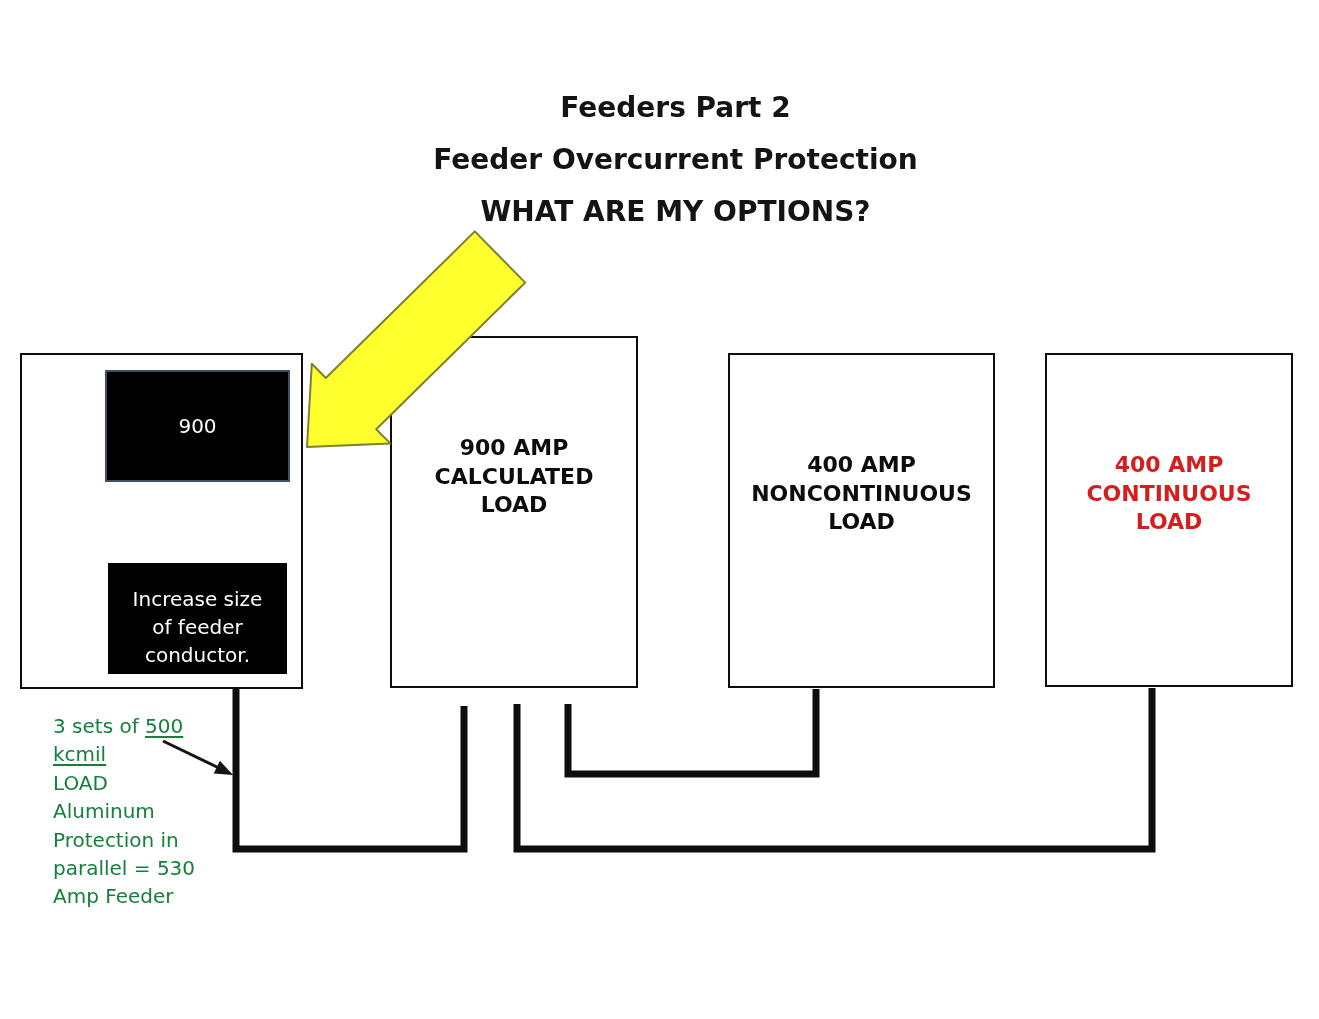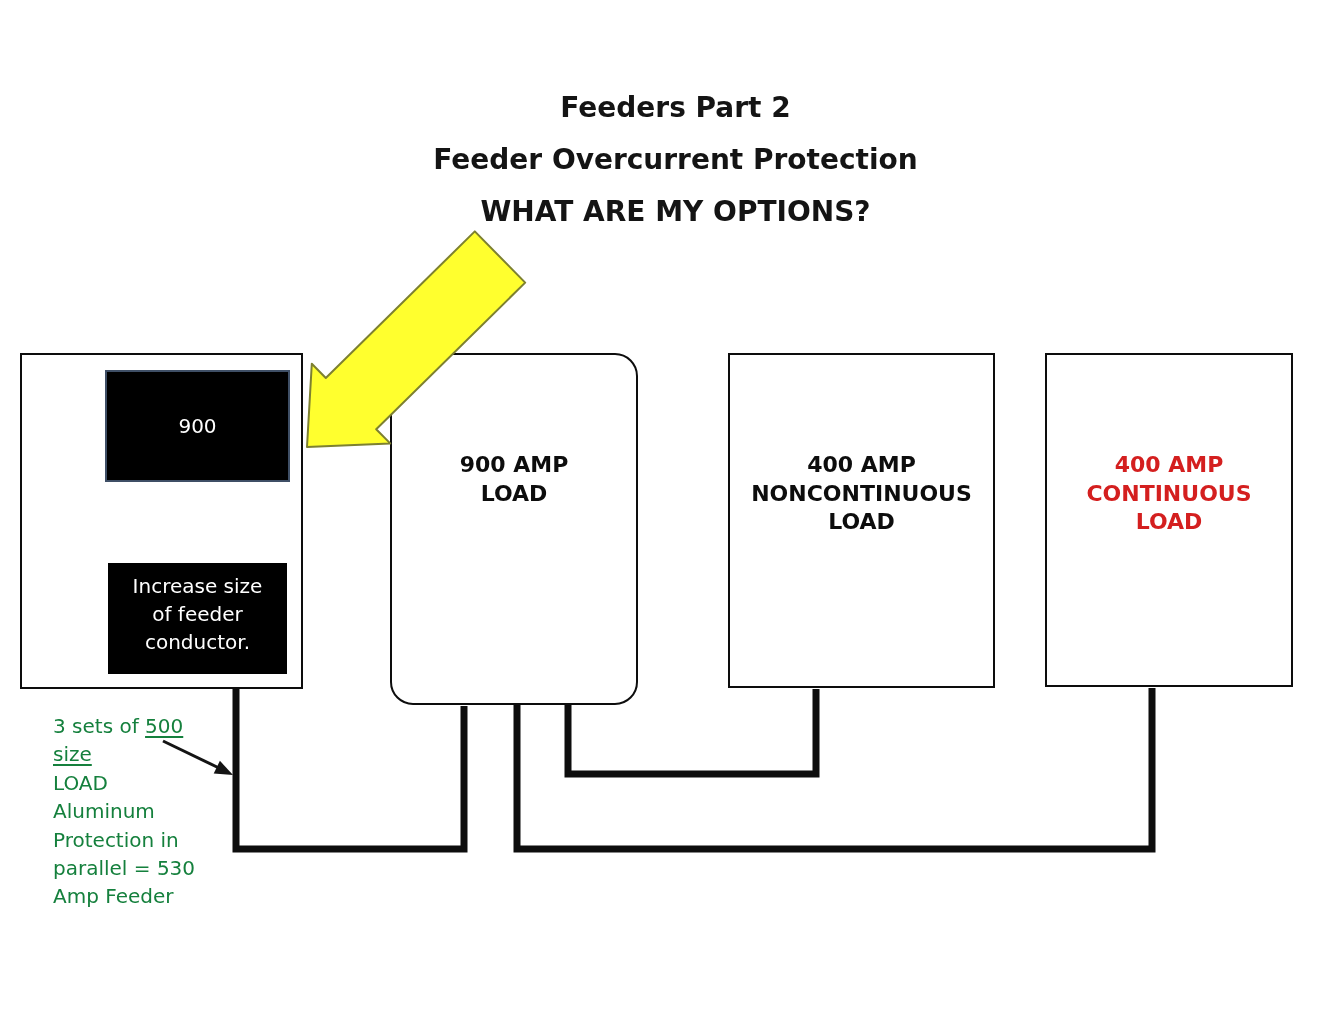--- a/index.html
+++ b/index.html
@@ -8,38 +8,38 @@
     font-family:"DejaVu Sans","Liberation Sans",sans-serif; overflow:hidden;
   }
 
   
   .title-block { position:absolute; left:16px; top:82px; width:1319px; text-align:center; color:#141414; }
   .title-line { font-size:28px; font-weight:bold; line-height:52px; white-space:nowrap; }
 
   
   .box { position:absolute; background:#fff; border:2px solid #0d0d0d; box-sizing:border-box; }
   #box-options       { left:20px;   top:353px; width:283px; height:336px; }
-  #box-calculated    { left:390px;  top:353px; width:248px; height:352px;border-radius:23px; }
+  #box-calculated    { left:390px;  top:336px; width:248px; height:352px; }
   #box-noncontinuous { left:728px;  top:353px; width:267px; height:335px; }
   #box-continuous    { left:1045px; top:353px; width:248px; height:334px; }
 
   .load-label { position:absolute; left:0; right:0; top:96px; text-align:center;
                 font-size:22px; font-weight:bold; line-height:28.5px; color:#0d0d0d; }
   #box-continuous .load-label { color:var(--continuous-load-text,#d41f1f); }
 
   
   .breaker { position:absolute; background:var(--breaker-box-fill,#000);
              border:2px solid var(--breaker-box-border,#3f4f66); box-sizing:border-box;
              color:#fff; display:flex; align-items:center; justify-content:center;
              font-size:20px; }
   #breaker-900  { left:83px; top:15px;  width:185px; height:112px; }
   #breaker-1000 { left:85px; top:123px; width:182px; height:72px; }
   #increase-note { position:absolute; left:86px; top:208px; width:179px; height:111px;
                    background:var(--breaker-box-fill,#000); color:#fff; text-align:center;
-                   font-size:20px; line-height:28px; padding-top:9px; box-sizing:border-box; }
+                   font-size:20px; line-height:28px; padding-top:22px; box-sizing:border-box; }
 
   
   #footnote { position:absolute; left:53px; top:712px; width:180px;
               font-size:20px; line-height:28.4px; color:#15803d; }
   .u { text-decoration:underline; text-underline-offset:3px; }
 
   
   .overlay { position:absolute; left:0; top:0; pointer-events:none; }
   .wire { fill:none; stroke:#0d0d0d; stroke-width:7; stroke-linejoin:miter; }
   .highlight-arrow { fill:var(--highlight-arrow-fill,#ffff2e);
@@ -65,20 +65,21 @@
     <div id="increase-note">
       <div>Increase size</div>
       <div>of feeder</div>
       <div>conductor.</div>
     </div>
   </div>
 
   <div class="box" id="box-calculated">
     <div class="load-label">
       <div>900 AMP</div>
+      <div>CALCULATED</div>
       <div>LOAD</div>
     </div>
   </div>
 
   <div class="box" id="box-noncontinuous">
     <div class="load-label">
       <div>400 AMP</div>
       <div>NONCONTINUOUS</div>
       <div>LOAD</div>
     </div>
@@ -87,21 +88,21 @@
   <div class="box" id="box-continuous">
     <div class="load-label">
       <div>400 AMP</div>
       <div>CONTINUOUS</div>
       <div>LOAD</div>
     </div>
   </div>
 
   <div id="footnote">
     <div><span>3 sets of </span><span class="u">500</span></div>
-    <div><span class="u">size</span></div>
+    <div><span class="u">kcmil</span></div>
     <div>LOAD</div>
     <div>Aluminum</div>
     <div>Protection in</div>
     <div>parallel = 530</div>
     <div>Amp Feeder</div>
   </div>
 
   <svg class="overlay" width="1319" height="1019" viewBox="0 0 1319 1019">
 
     <path class="wire" d="M236,688 V849 H464 V706"></path>

